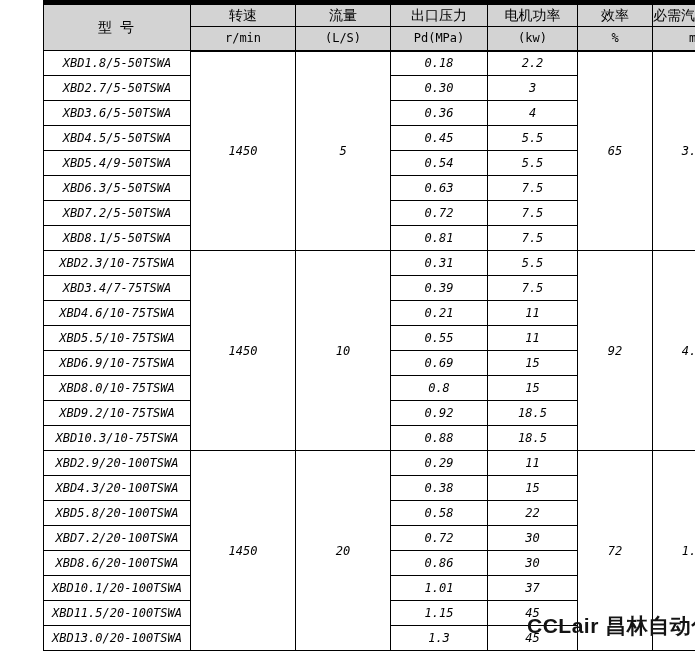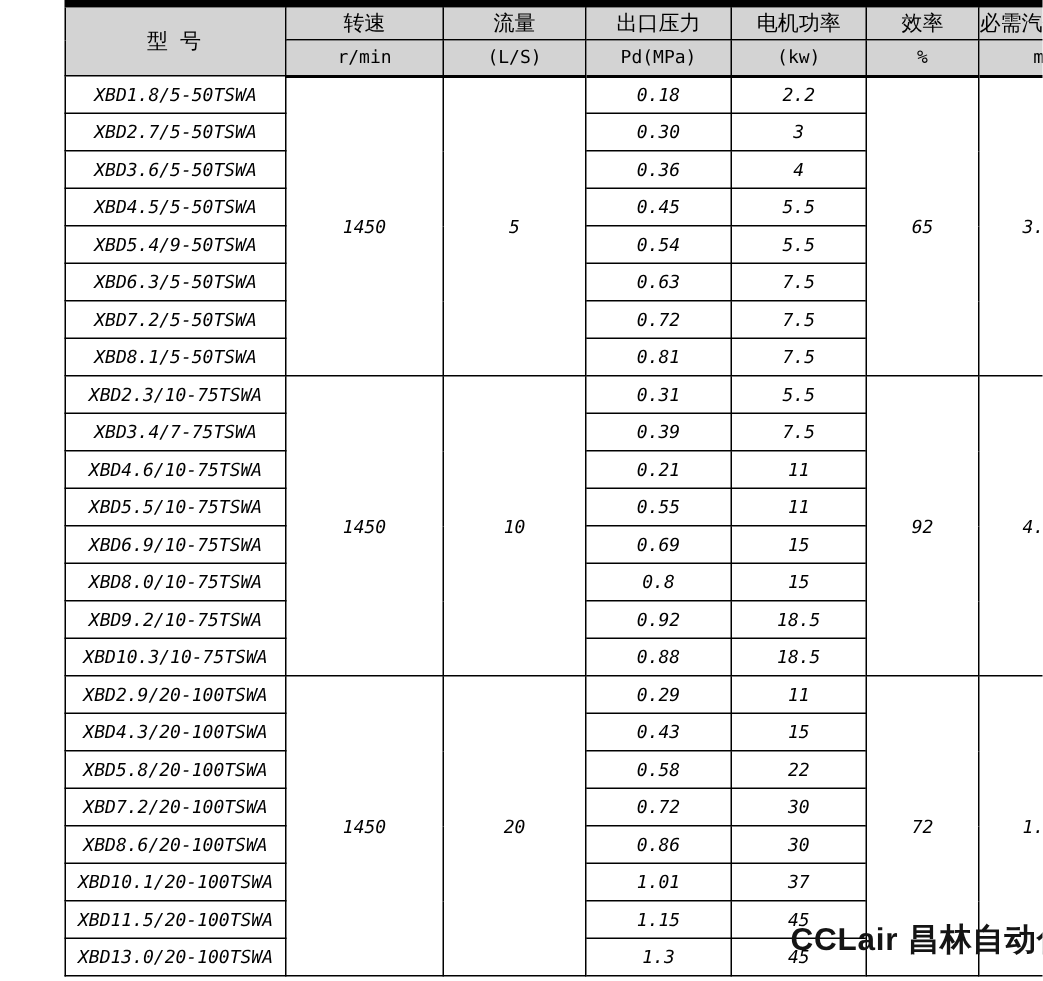--- a/index.html
+++ b/index.html
@@ -197,21 +197,21 @@
           <td class="mono">XBD2.9/20-100TSWA</td>
           <td class="mono" rowspan="8">1450</td>
           <td class="mono" rowspan="8">20</td>
           <td class="mono">0.29</td>
           <td class="mono">11</td>
           <td class="mono" rowspan="8">72</td>
           <td class="mono" rowspan="8">1.6</td>
         </tr>
         <tr>
           <td class="mono">XBD4.3/20-100TSWA</td>
-          <td class="mono">0.43</td>
+          <td class="mono">0.38</td>
           <td class="mono">15</td>
         </tr>
         <tr>
           <td class="mono">XBD5.8/20-100TSWA</td>
           <td class="mono">0.58</td>
           <td class="mono">22</td>
         </tr>
         <tr>
           <td class="mono">XBD7.2/20-100TSWA</td>
           <td class="mono">0.72</td>

